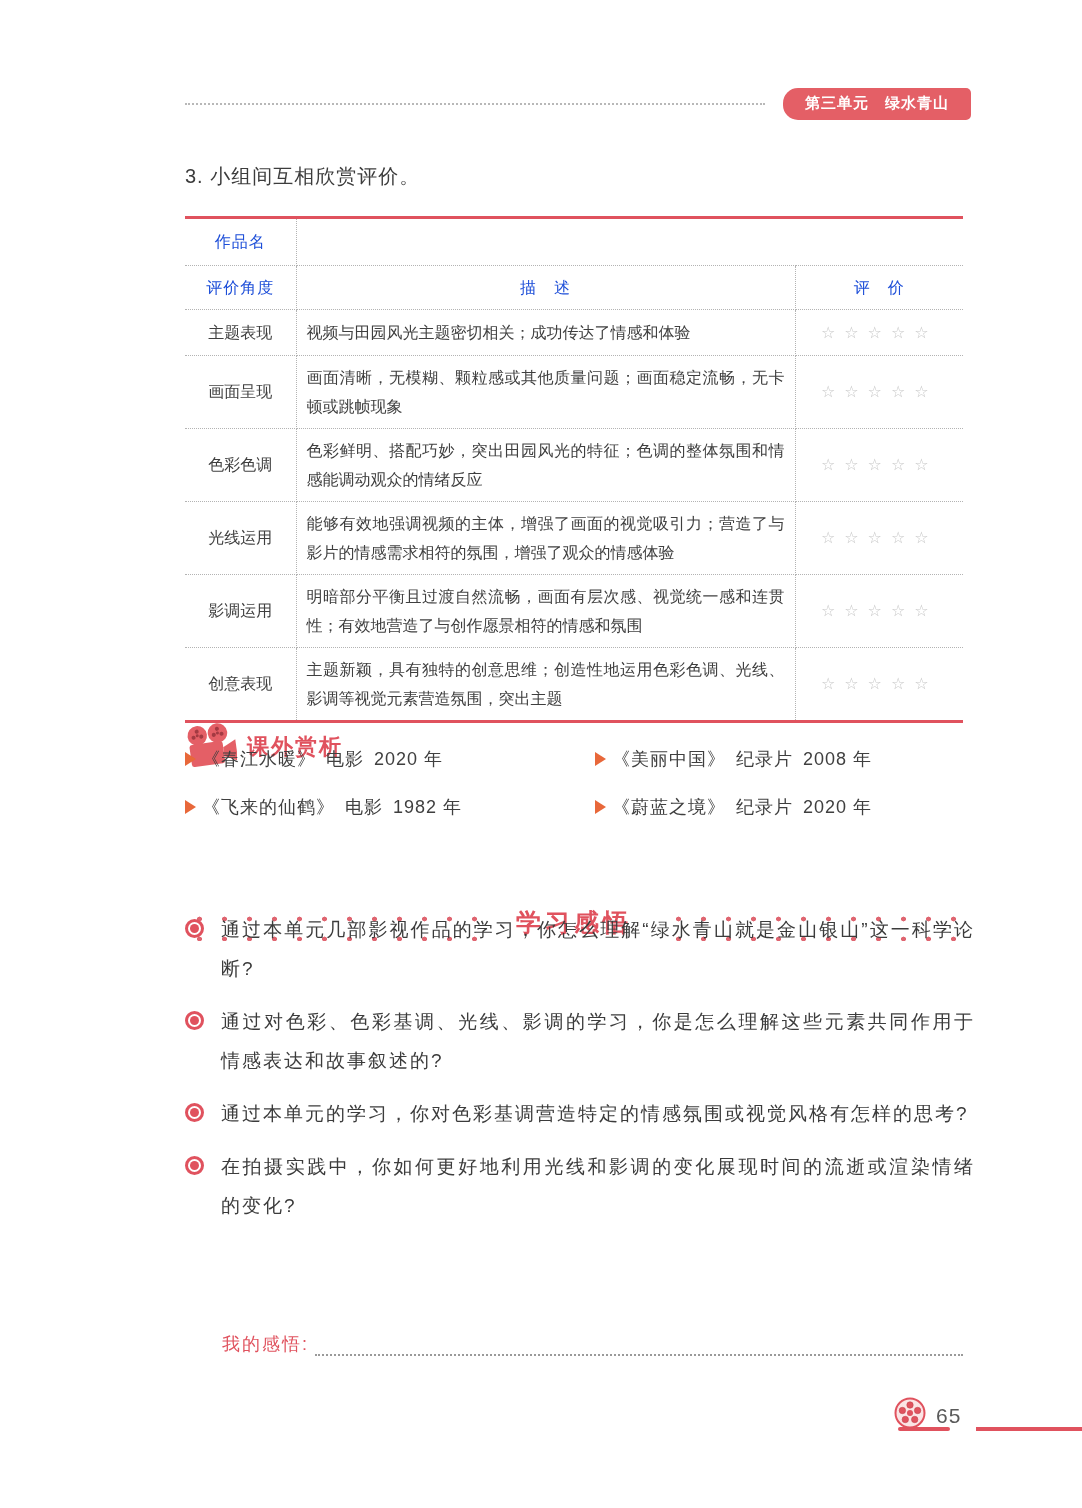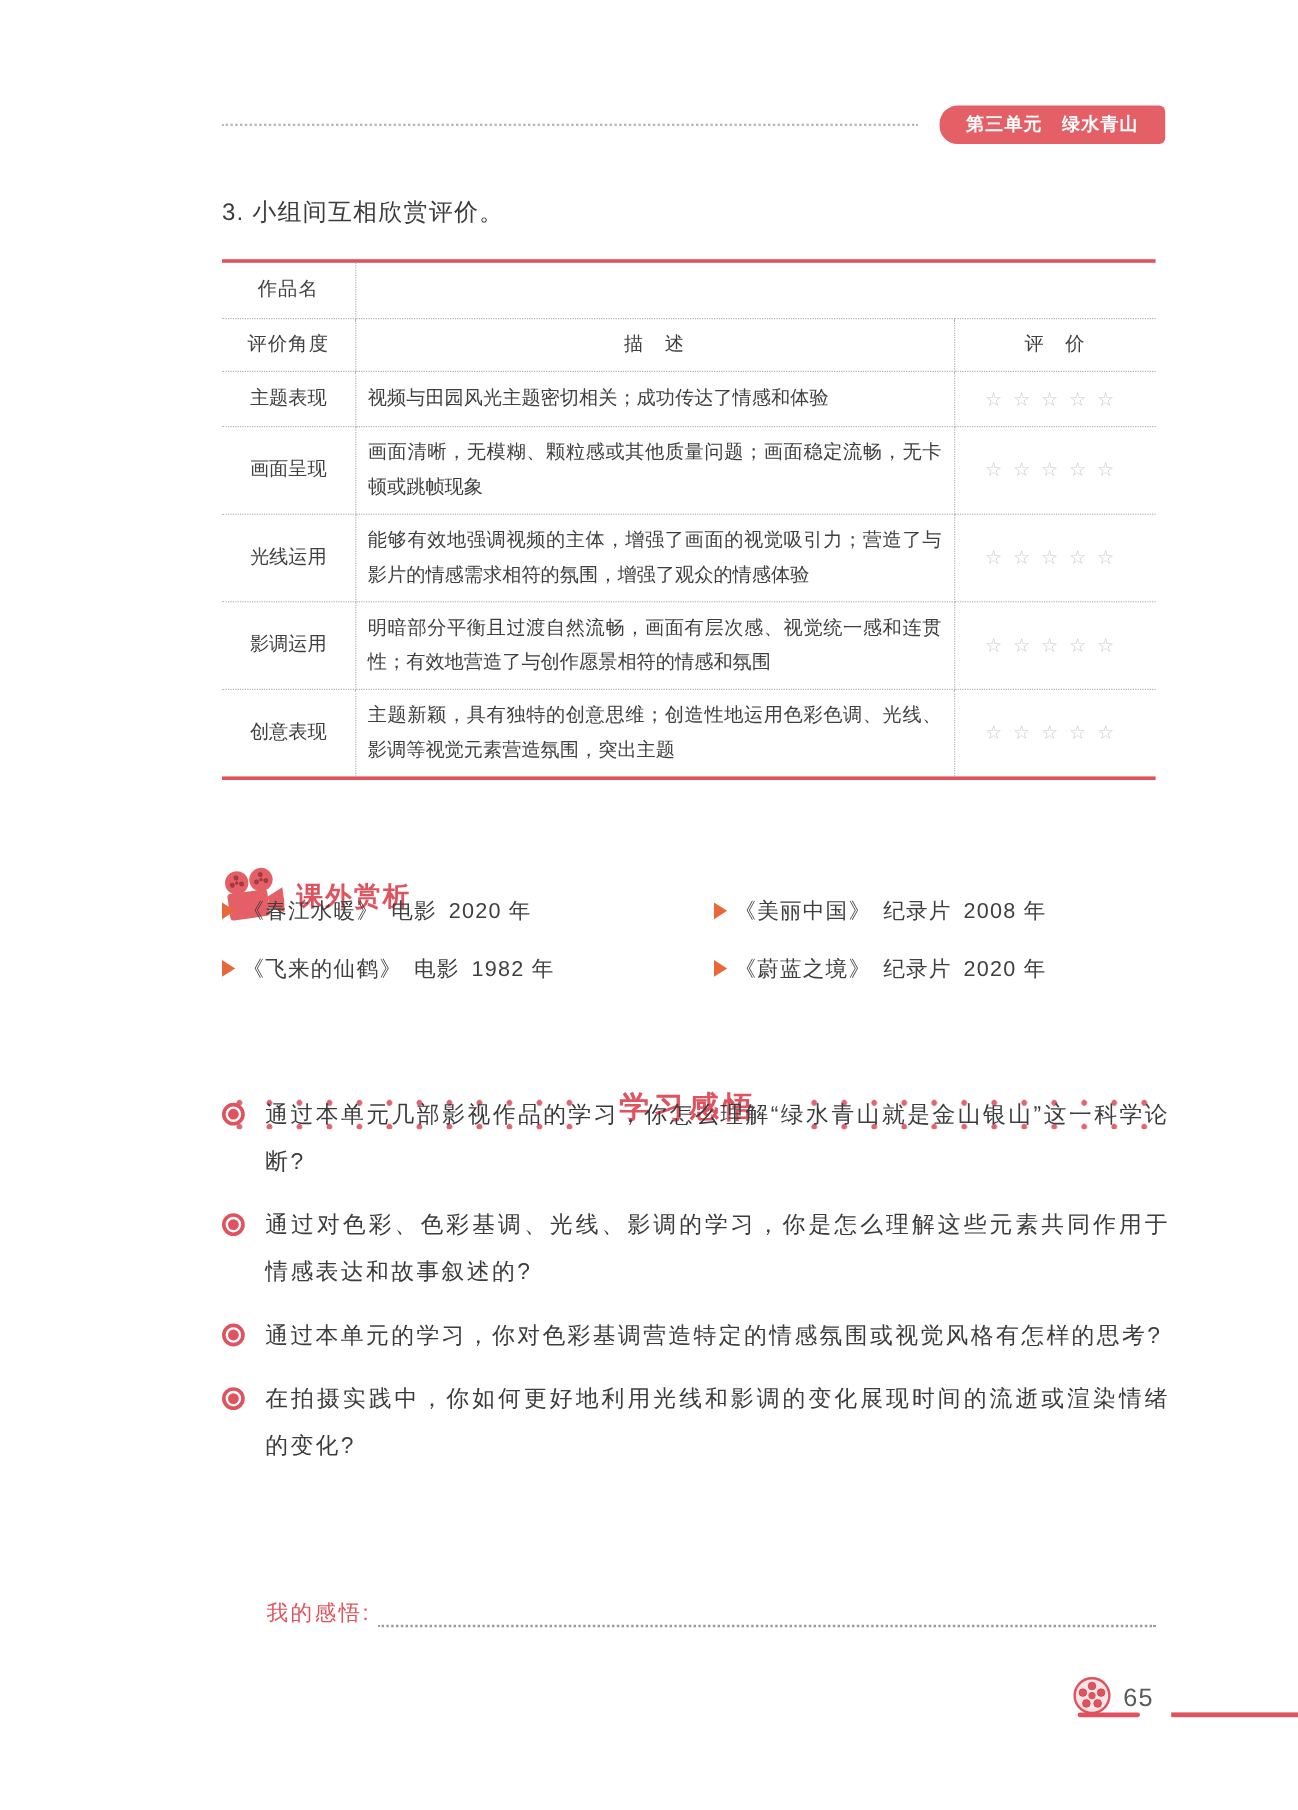--- a/index.html
+++ b/index.html
@@ -51,21 +51,21 @@
     padding: 7px 10px;
     vertical-align: middle;
   }
   table.eval td:first-child { border-left: none; }
   table.eval td:last-child { border-right: none; }
   table.eval tr:first-child td { border-top: none; }
   table.eval tr:last-child td { border-bottom: none; }
   .col-angle { width: 111px; }
   .col-desc  { width: 499px; }
   .col-rate  { width: 168px; }
-  td.c-red { color: #404040; text-align: center; letter-spacing: 1px; }
+  td.c-red { color: #1d4ed8; text-align: center; letter-spacing: 1px; }
   td.c-angle { color: #3f3f3f; text-align: center; height: 46px; }
   td.c-desc { color: #3f3f3f; padding-left: 14px; padding-right: 12px; text-align: justify; }
   td.c-stars {
     color: #c9c9c9; text-align: center;
     font-size: 25px; letter-spacing: 9px;
     font-family: "DejaVu Sans", sans-serif;
     white-space: nowrap;
   }
   tr.r-name td { height: 46px; }
   tr.r-head td { height: 40px; }
@@ -192,20 +192,25 @@
         <td class="c-red">评　价</td>
       </tr>
       <tr>
         <td class="c-angle">主题表现</td>
         <td class="c-desc">视频与田园风光主题密切相关；成功传达了情感和体验</td>
         <td class="c-stars">☆☆☆☆☆</td>
       </tr>
       <tr class="r-tall">
         <td class="c-angle">画面呈现</td>
         <td class="c-desc">画面清晰，无模糊、颗粒感或其他质量问题；画面稳定流畅，无卡顿或跳帧现象</td>
+        <td class="c-stars">☆☆☆☆☆</td>
+      </tr>
+      <tr class="r-tall">
+        <td class="c-angle">色彩色调</td>
+        <td class="c-desc">色彩鲜明、搭配巧妙，突出田园风光的特征；色调的整体氛围和情感能调动观众的情绪反应</td>
         <td class="c-stars">☆☆☆☆☆</td>
       </tr>
       <tr class="r-tall">
         <td class="c-angle">光线运用</td>
         <td class="c-desc">能够有效地强调视频的主体，增强了画面的视觉吸引力；营造了与影片的情感需求相符的氛围，增强了观众的情感体验</td>
         <td class="c-stars">☆☆☆☆☆</td>
       </tr>
       <tr class="r-tall">
         <td class="c-angle">影调运用</td>
         <td class="c-desc">明暗部分平衡且过渡自然流畅，画面有层次感、视觉统一感和连贯性；有效地营造了与创作愿景相符的情感和氛围</td>

